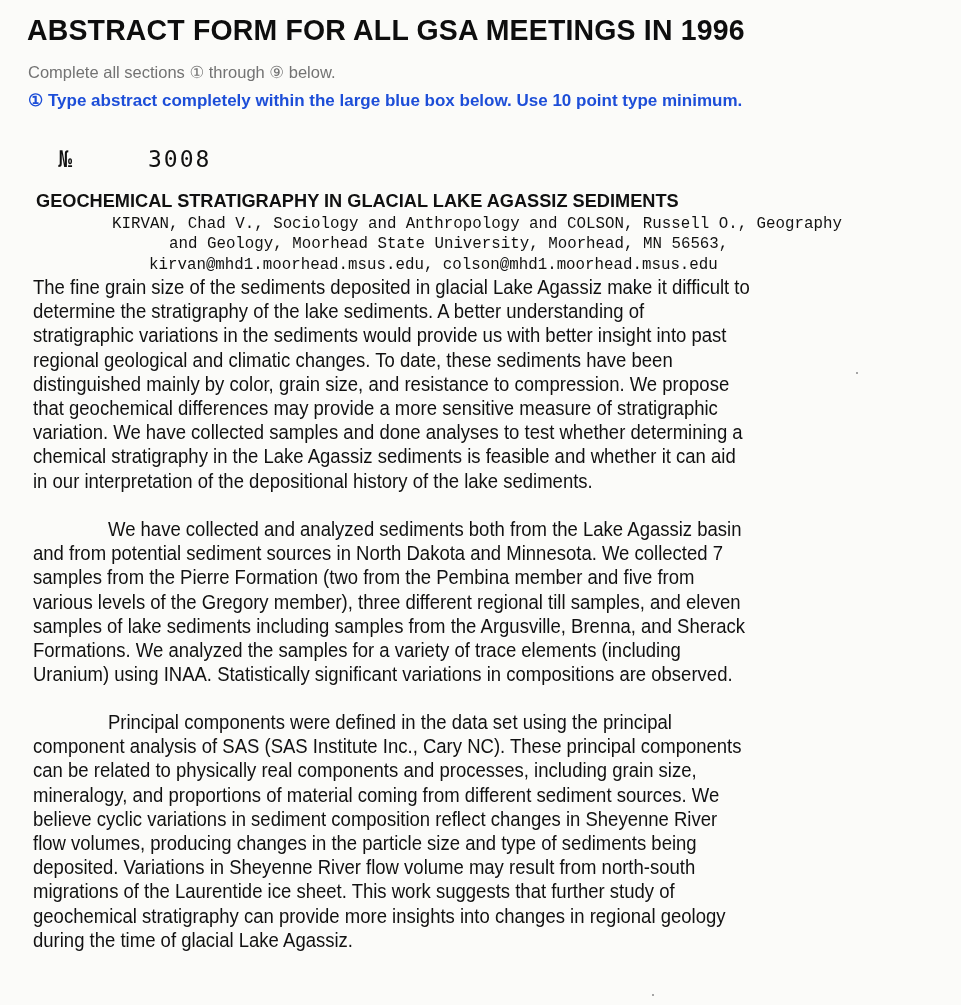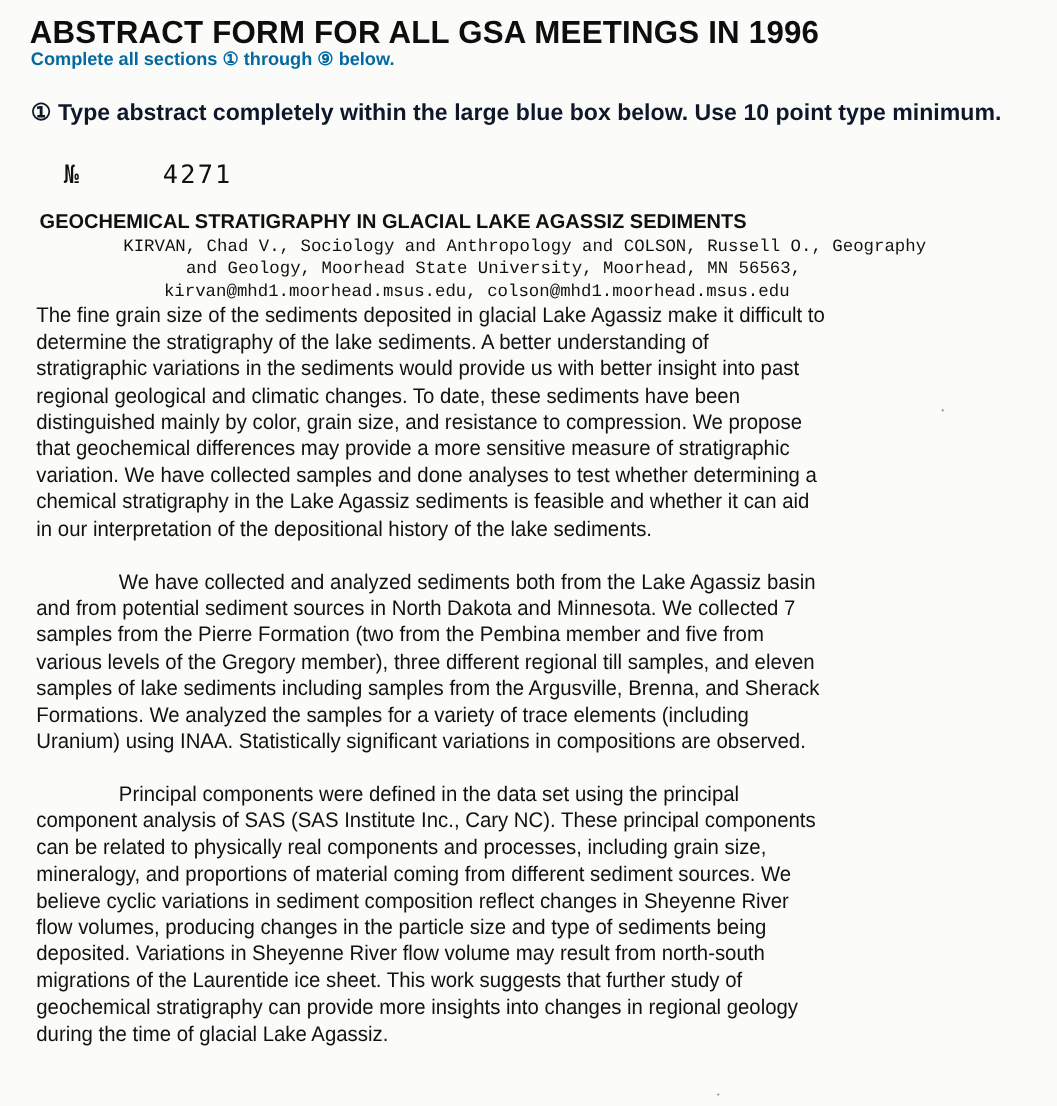--- a/index.html
+++ b/index.html
@@ -9,26 +9,26 @@
     font-family: "Liberation Sans", sans-serif;
     position: relative;
   }
   .form-title {
     position: absolute; left: 27px; top: 14px;
     font-size: 29px; font-weight: bold; letter-spacing: 0.2px;
     white-space: nowrap; transform: scaleX(0.98); transform-origin: left;
     color: #0e0e0e;
   }
   .form-instr {
-    position: absolute; left: 28px; top: 44px;
-    font-size: 16.5px; font-weight: bold; white-space: nowrap; color: #0369a1;
+    position: absolute; left: 28px; top: 63px;
+    font-size: 16.5px; font-weight: normal; white-space: nowrap; color: #737373;
   }
   .form-step1 {
     position: absolute; left: 28px; top: 90px;
-    font-size: 21px; font-weight: bold; white-space: nowrap; color: #0f172a;
+    font-size: 17px; font-weight: bold; white-space: nowrap; color: #1d4ed8;
   }
   .abs-number {
     position: absolute; top: 146px; white-space: nowrap;
     font-family: "DejaVu Sans Mono", monospace; font-size: 23px; color: #111;
   }
   .abs-number .no-sign { position: absolute; left: 58px; }
   .abs-number .no-val  { position: absolute; left: 148px; letter-spacing: 2px; }
   .abs-title {
     position: absolute; left: 36px; top: 191px;
     font-size: 18.2px; white-space: nowrap; color: #111; font-weight: bold;
@@ -50,21 +50,21 @@
 </style>
 </head>
 <body>
 
 <div class="form-title">ABSTRACT FORM FOR ALL GSA MEETINGS IN 1996</div>
 <div class="form-instr">Complete all sections ① through ⑨ below.</div>
 <div class="form-step1">① Type abstract completely within the large blue box below. Use 10 point type minimum.</div>
 
 <div class="abs-number">
   <span class="no-sign">№</span>
-  <span class="no-val">4271</span>
+  <span class="no-val">3008</span>
 </div>
 
 <div class="abs-title">GEOCHEMICAL STRATIGRAPHY IN GLACIAL LAKE AGASSIZ SEDIMENTS</div>
 
 <div class="author-line a1">KIRVAN, Chad V., Sociology and Anthropology and COLSON, Russell O.,  Geography</div>
 <div class="author-line a2">and Geology, Moorhead State University, Moorhead, MN  56563,</div>
 <div class="author-line a3">kirvan@mhd1.moorhead.msus.edu, colson@mhd1.moorhead.msus.edu</div>
 
 <div id="abstract-body">
     <div class="body-line" style="top: 277px; left: 33px; transform: scaleX(0.96);">The fine grain size of the sediments deposited in glacial Lake Agassiz make it difficult to</div>

